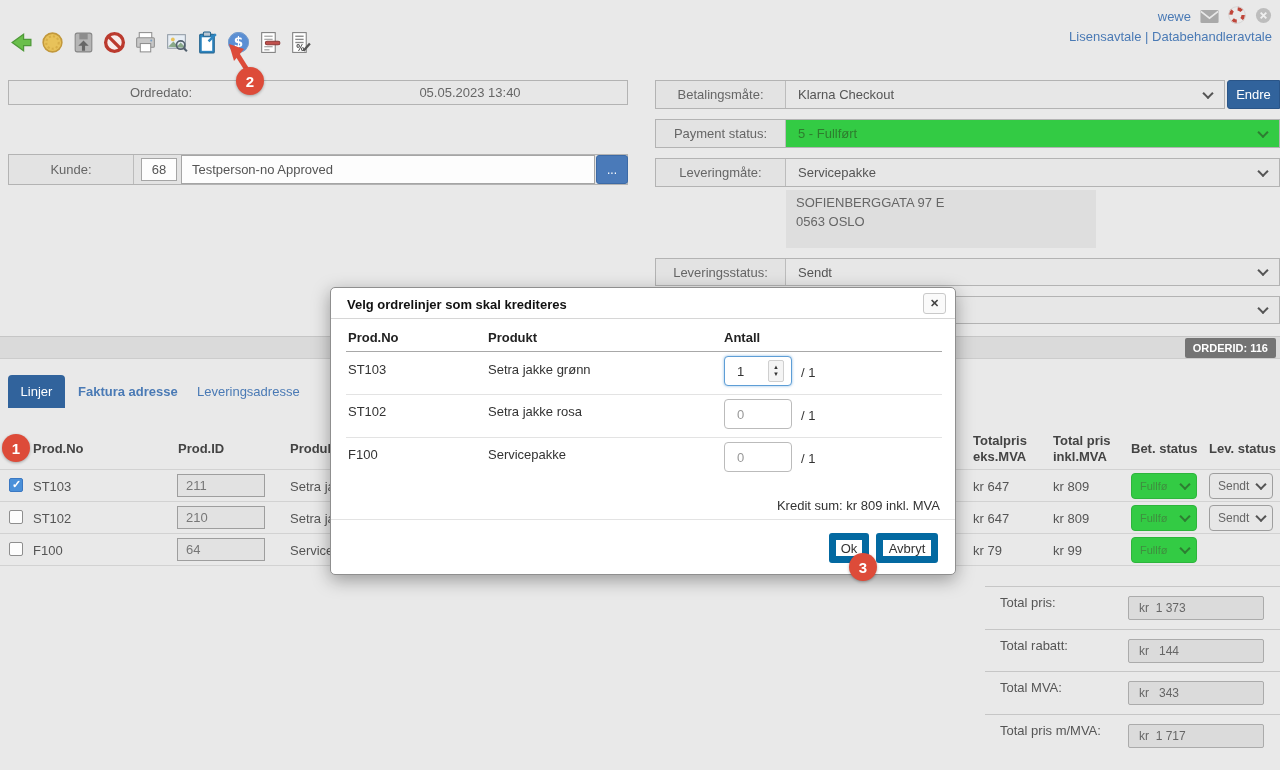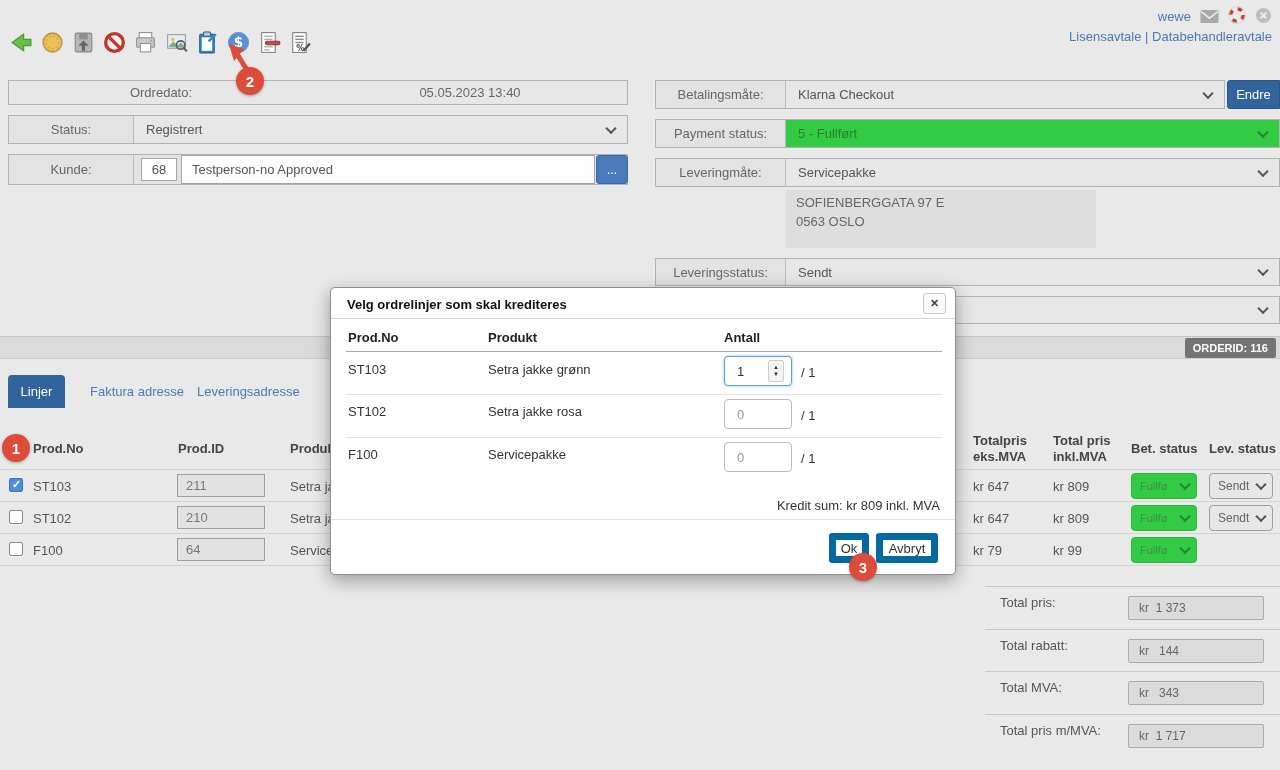--- a/index.html
+++ b/index.html
@@ -169,27 +169,20 @@
           <line x1="15" y1="20" x2="21" y2="13" stroke="#555" stroke-width="2.2"></line>
         </svg>
     </span>
   </div>
 
   <div class="frow" style="left:8px; top:80px; width:620px; height:25px;">
     <div class="lbl" style="flex:0 0 304px; border-right:none; background:#e7e7e7;">Ordredato:</div>
     <div class="lbl" style="flex:1; border-right:none; background:#e7e7e7;">05.05.2023 13:40</div>
   </div>
 
-  <div class="frow" style="left:8px; top:115px; width:620px; height:29px;">
-    <div class="lbl" style="flex:0 0 125px;">Status:</div>
-    <div class="selbox">
-      <span>Registrert</span>
-      <span class="chev"></span>
-    </div>
-  </div>
 
   <div class="frow" style="left:8px; top:154px; width:620px; height:31px; background:#e3e3e3;">
     <div class="lbl" style="flex:0 0 125px;">Kunde:</div>
   </div>
   <input class="inp abs" style="left: 141px; top: 158px; width: 36px; height: 23px; text-align: center; padding-left: 0px;" value="68">
   <input class="inp abs" style="left: 181px; top: 155px; width: 414px; height: 29px; padding-left: 10px;" value="Testperson-no Approved">
   <div class="abs btn-blue" style="left:596px; top:155px; width:32px; height:29px; border-radius:3px; background:#4a7ab9; border-color:#3c6aa6; font-size:12px;">...</div>
 
   <div class="frow" style="left:655px; top:80px; width:570px; height:29px;">
     <div class="lbl" style="flex:0 0 130px;">Betalingsmåte:</div>
@@ -233,21 +226,21 @@
     <div class="lbl" style="flex:0 0 130px;"></div>
     <div class="selbox">
       <span class="chev"></span>
     </div>
   </div>
 
   <div class="abs" style="left:0; top:336px; width:1280px; height:23px; background:#dadada; border-top:1px solid #c6c6c6; border-bottom:1px solid #cccccc;"></div>
   <div class="badge" style="right:4px; top:338px;">ORDERID: 116</div>
 
   <div class="tab-active" style="left:8px; top:375px; width:57px; height:33px; font-size:13px;">Linjer</div>
-  <div class="tab-link" style="left:90px; top:384px;">Faktura adresse</div>
+  <div class="tab-link" style="left:78px; top:384px;font-weight:bold;">Faktura adresse</div>
   <div class="tab-link" style="left:197px; top:384px;">Leveringsadresse</div>
 
   <div class="th" style="left:33px; top:441px;">Prod.No</div>
   <div class="th" style="left:178px; top:441px;">Prod.ID</div>
   <div class="th" style="left:290px; top:441px;">Produkt</div>
   <div class="th" style="left:973px; top:433px; width:64px;">Totalpris eks.MVA</div>
   <div class="th" style="left:1053px; top:433px; width:64px;">Total pris inkl.MVA</div>
   <div class="th" style="left:1131px; top:441px;">Bet. status</div>
   <div class="th" style="left:1209px; top:441px;">Lev. status</div>
 

